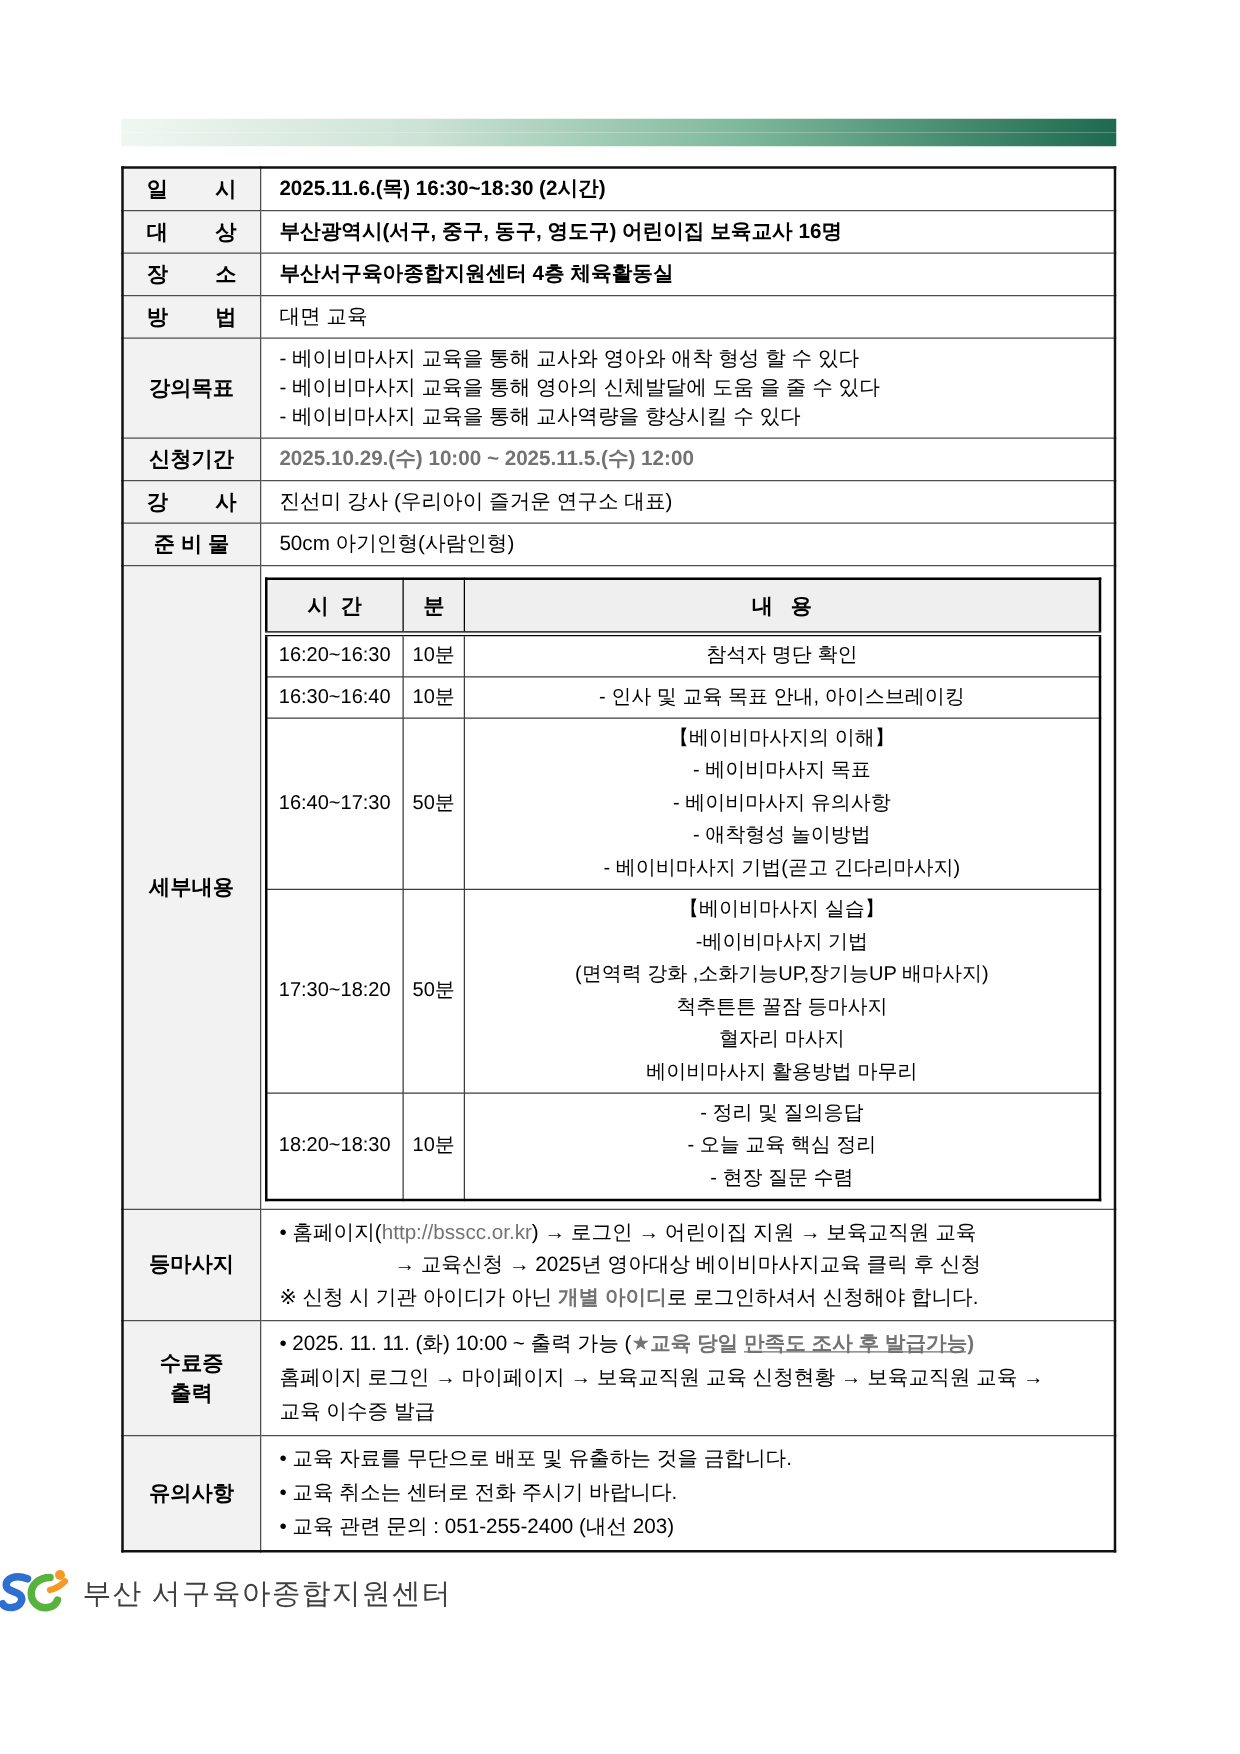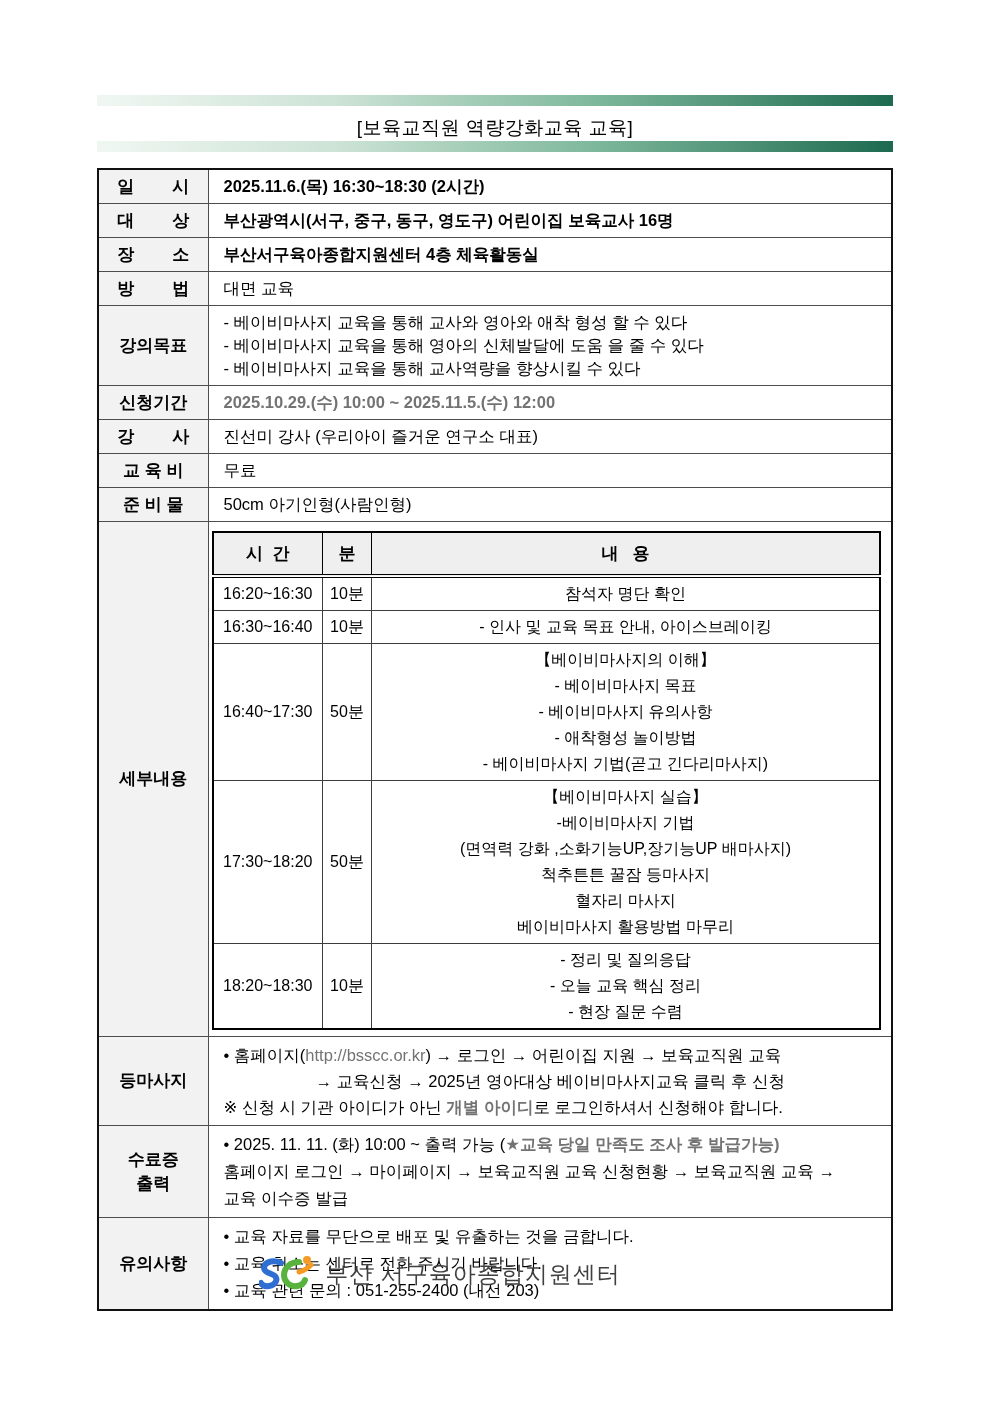--- a/index.html
+++ b/index.html
@@ -21,52 +21,51 @@
 
   table.main { border-collapse:collapse; width:100%; margin-top:16px; border:2px solid #111; }
   table.main > tbody > tr > td { border:1px solid #4d4d4d;margin-top:12px; }
   td.lbl {
     background:#f2f2f2; width:110px; text-align:center;
     font-weight:bold; font-size:17px; white-space:pre; line-height:24px;
   }
   td.val { padding:5px 10px 5px 15px; font-size:16.5px; line-height:23px; }
   .bold { font-weight:bold; }
   .blue { color:#737373; }
-  .ul { }
+  .ul { text-decoration:underline; }
 
   .inner-wrap { padding:8px 9px 5px 2px; }
   table.inner { border-collapse:collapse; width:100%; border:2px solid #000; }
   table.inner th {
     background:#efefef; border:1px solid #000; border-bottom:4px double #000;
     height:44px; font-size:17px; font-weight:bold; white-space:pre;
   }
   table.inner td {
     border:1px solid #3d3d3d; text-align:center; font-size:16px;
     padding:3px 4px; line-height:26px;
   }
   table.inner td.time { width:110px; }
   table.inner td.mins { width:49px; }
 
   .txtline { display:block; }
   .apply-line2 { margin-left:92px; }
 
   .footer {
     position:absolute; top:1254px; left:0; width:880px;
-    display:flex; align-items:center; justify-content:center; gap:8px;
+    display:flex; align-items:center; gap:8px;
   }
   .footer .org { font-size:23px; color:#3f3f3f; letter-spacing:1px; }
 </style>
 </head>
 <body>
 
 <div class="page">
   <div class="doc">
 
     <div class="grad-bar"></div>
-    <div class="subtitle">[보육교직원 역량강화교육 교육]</div>
     <div class="grad-bar"></div>
 
     <table class="main">
       <tbody>
         <tr style="height:34px;">
           <td class="lbl">일        시</td>
           <td class="val bold">2025.11.6.(목) 16:30~18:30 (2시간)</td>
         </tr>
         <tr style="height:34px;">
           <td class="lbl">대        상</td>
@@ -88,24 +87,20 @@
             <span class="txtline">- 베이비마사지 교육을 통해 교사역량을 향상시킬 수 있다</span>
           </td>
         </tr>
         <tr style="height:34px;">
           <td class="lbl">신청기간</td>
           <td class="val bold blue">2025.10.29.(수) 10:00 ~ 2025.11.5.(수) 12:00</td>
         </tr>
         <tr style="height:34px;padding-left:48px;">
           <td class="lbl">강        사</td>
           <td class="val">진선미 강사 (우리아이 즐거운 연구소 대표)</td>
-        </tr>
-        <tr style="height:34px;">
-          <td class="lbl">교 육 비</td>
-          <td class="val">무료</td>
         </tr>
         <tr style="height:32px;">
           <td class="lbl">준 비 물</td>
           <td class="val">50cm 아기인형(사람인형)</td>
         </tr>
 
         <tr>
           <td class="lbl">세부내용</td>
           <td>
             <div class="inner-wrap">

